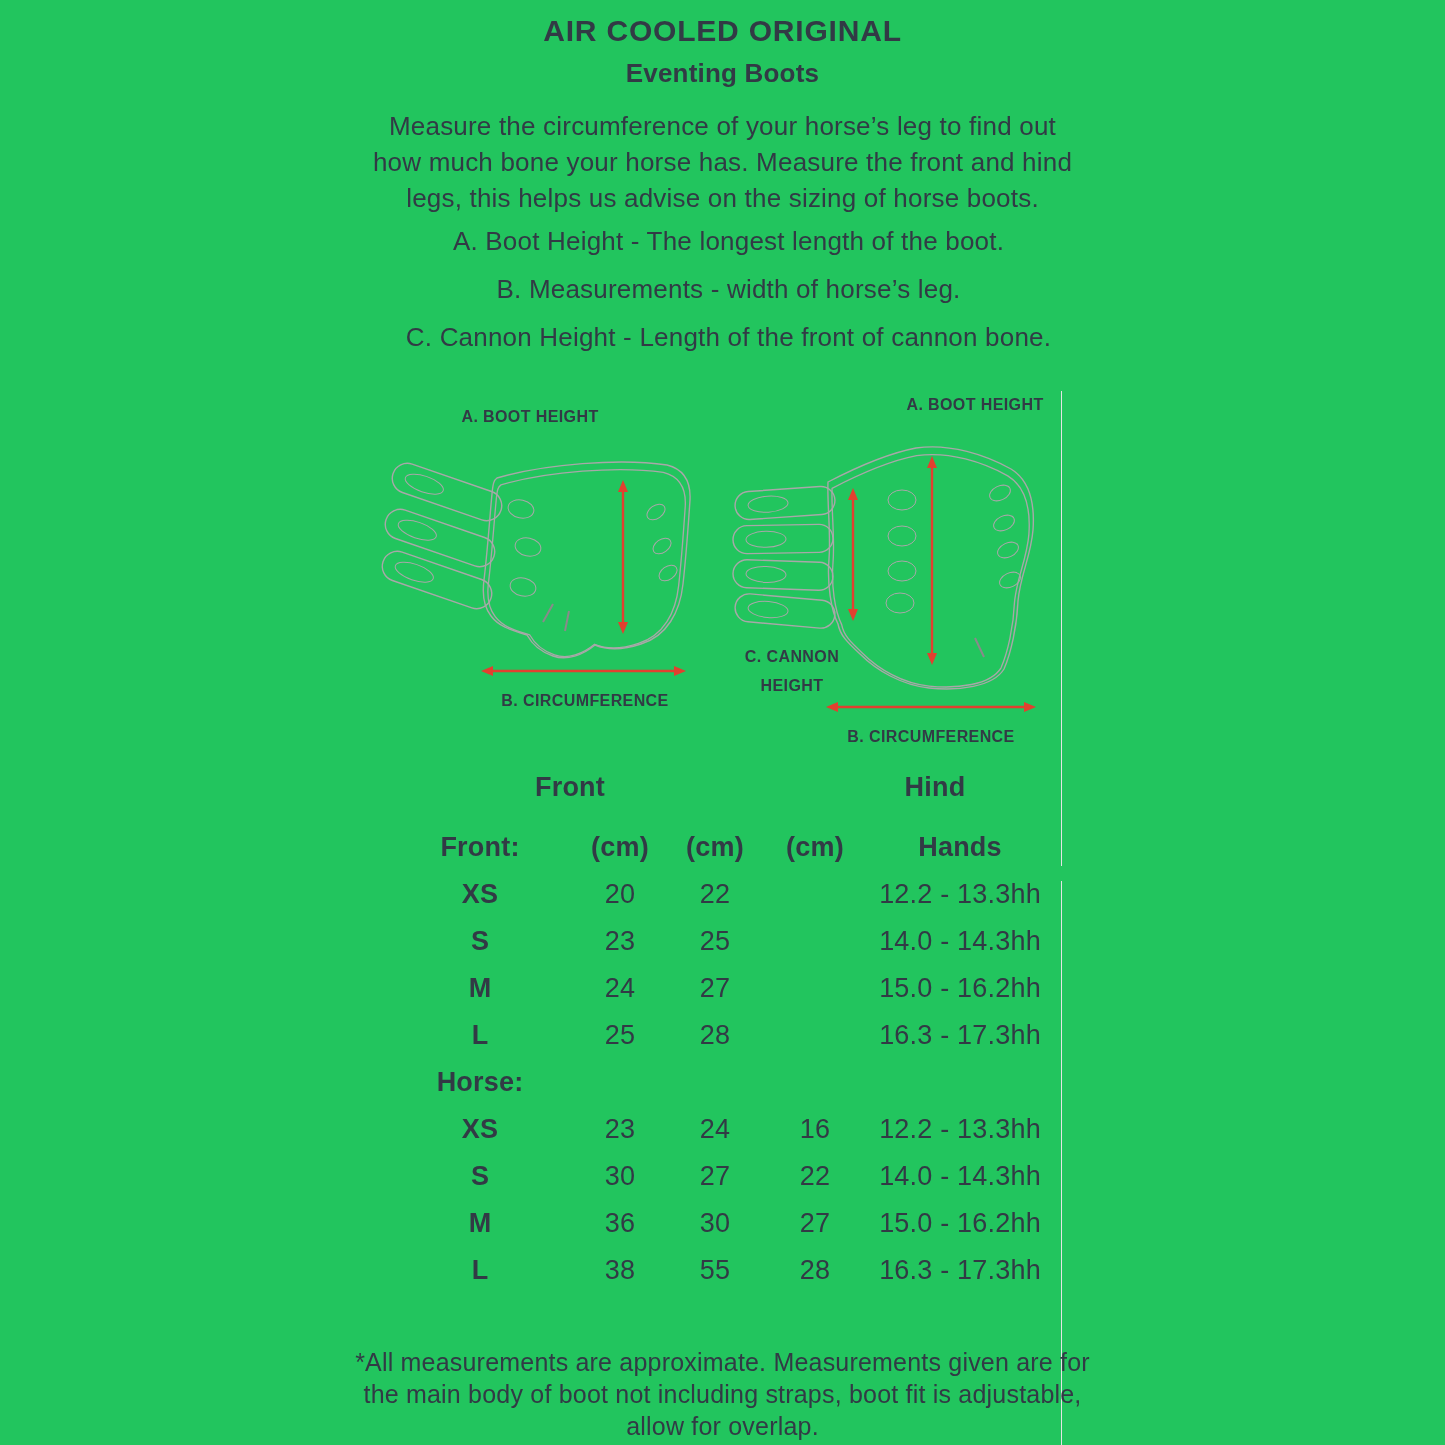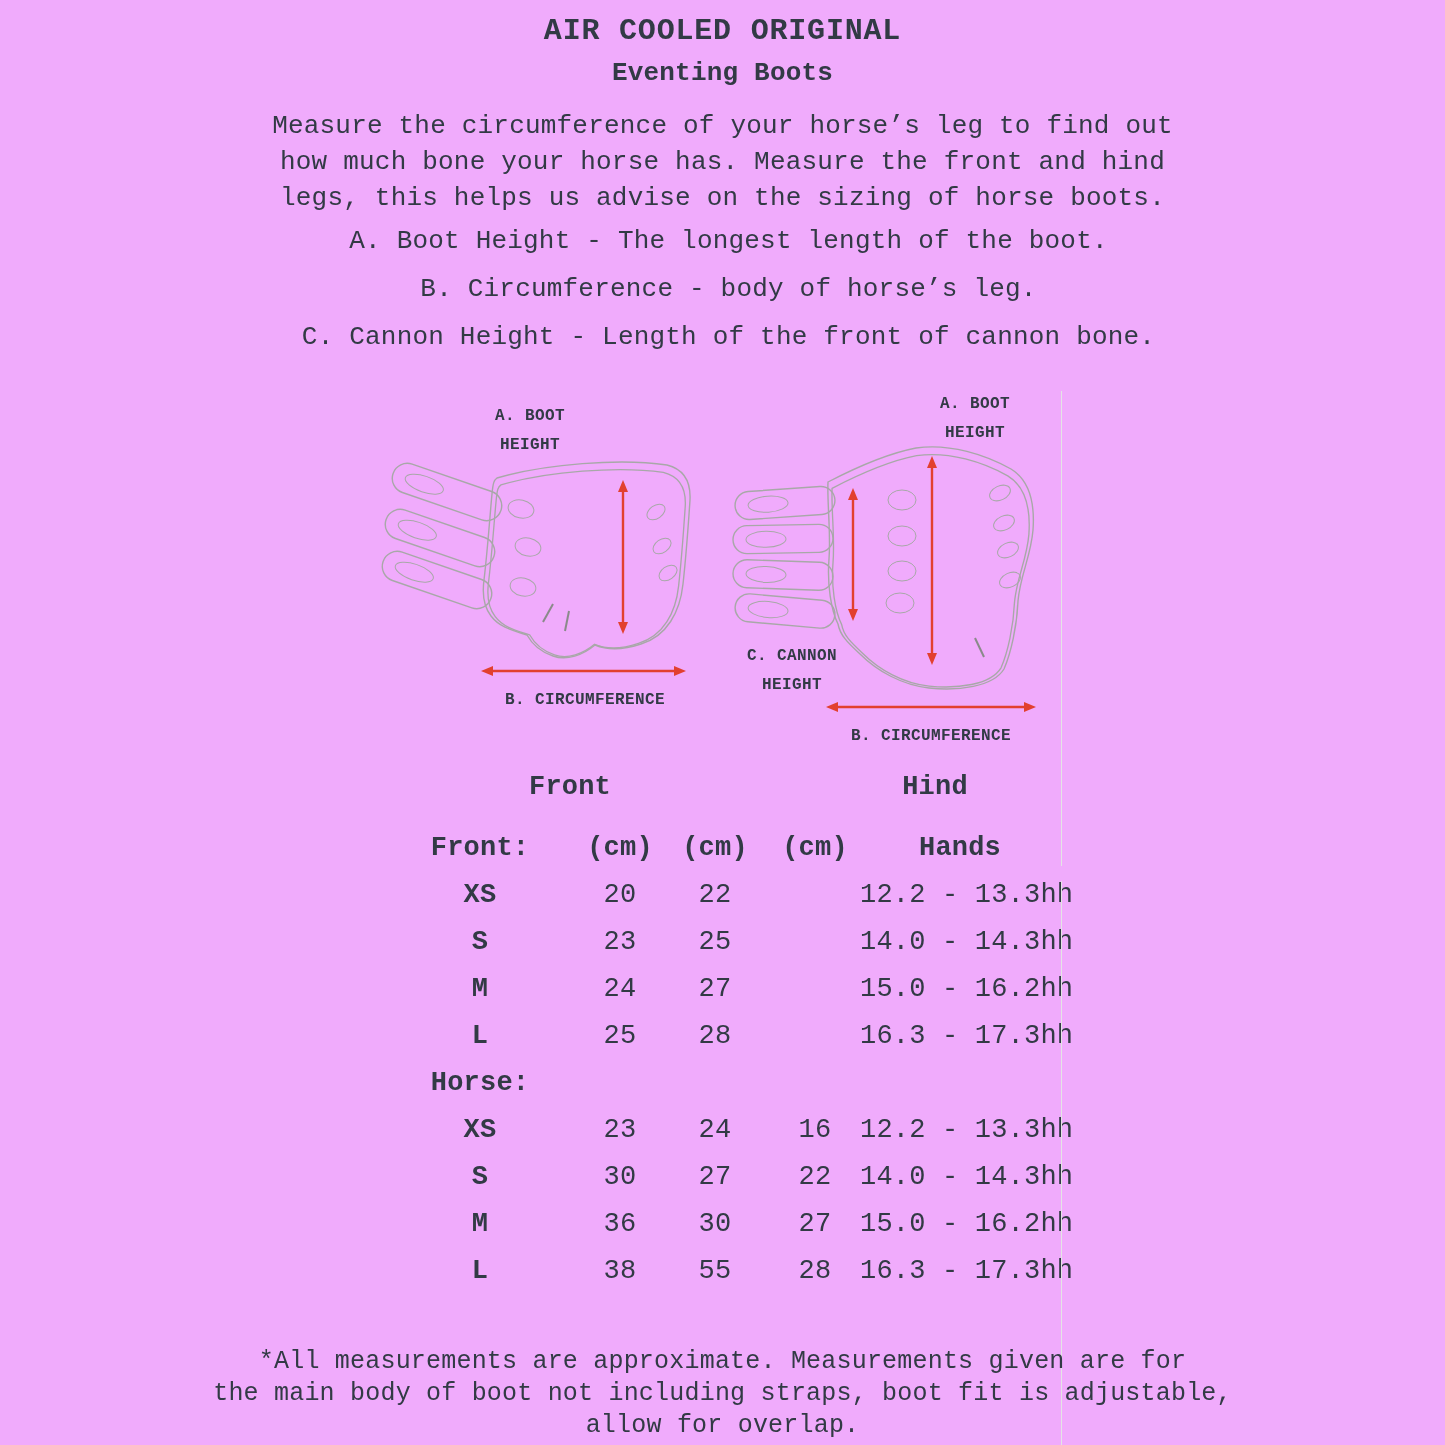--- a/index.html
+++ b/index.html
@@ -1,17 +1,17 @@
 <!DOCTYPE html>
 <html style="--accent: #e2402f; --outline: #a8a8a8; --text: #323a45; --hairline: #e4e4e4;"><head>
 <meta charset="utf-8">
 <style>
   html,body{margin:0;padding:0;background:#fff;}
-  .canvas{position:relative;width:1445px;height:1445px;background:#f0abfc;overflow:hidden;
-          font-family:Liberation Mono, monospace;color:var(--text,#323a45);letter-spacing:.2px;}
+  .canvas{position:relative;width:1445px;height:1445px;background:#22c55e;overflow:hidden;
+          font-family:Liberation Sans, sans-serif;color:var(--text,#323a45);letter-spacing:.2px;}
   .abs{position:absolute;}
   .ctr{left:0;width:1445px;text-align:center;}
   .page-title{top:14px;font-size:30px;font-weight:700;letter-spacing:.8px;}
   .page-subtitle{top:58px;font-size:26px;font-weight:600;text-align:center;}
   .intro{top:108px;font-size:26px;line-height:36px;}
   .defs{top:228px;font-size:26px;}
   .defs div{margin:0 0 22px 12px;line-height:26px;}
   .dlabel{font-size:16px;font-weight:600;line-height:29px;text-align:center;letter-spacing:.4px;}
   svg{overflow:visible;display:block;}
   .boot{stroke:var(--outline,#a8a8a8);fill:none;stroke-width:1.4;}
@@ -41,21 +41,21 @@
   <div class="abs ctr page-subtitle">Eventing Boots</div>
 
   <div class="abs ctr intro">
     <div>Measure the circumference of your horse’s leg to find out</div>
     <div>how much bone your horse has. Measure the front and hind</div>
     <div>legs, this helps us advise on the sizing of horse boots.</div>
   </div>
 
   <div class="abs ctr defs">
     <div>A. Boot Height - The longest length of the boot.</div>
-    <div>B. Circumference - body of horse’s leg.</div>
+    <div>B. Measurements - width of horse’s leg.</div>
     <div>C. Cannon Height - Length of the front of cannon bone.</div>
   </div>
 
   <div class="abs dlabel" style="top:402px;left:460px;width:140px;">A. BOOT HEIGHT</div>
 
   <svg class="abs" style="left:385px;top:452px;" width="330" height="265" viewBox="0 0 330 265">
 
     <g transform="rotate(19 62 40)">
       <rect class="boot" x="5" y="25" width="114" height="30" rx="15"></rect>
       <ellipse class="boot2" cx="38" cy="40" rx="20" ry="8"></ellipse>

